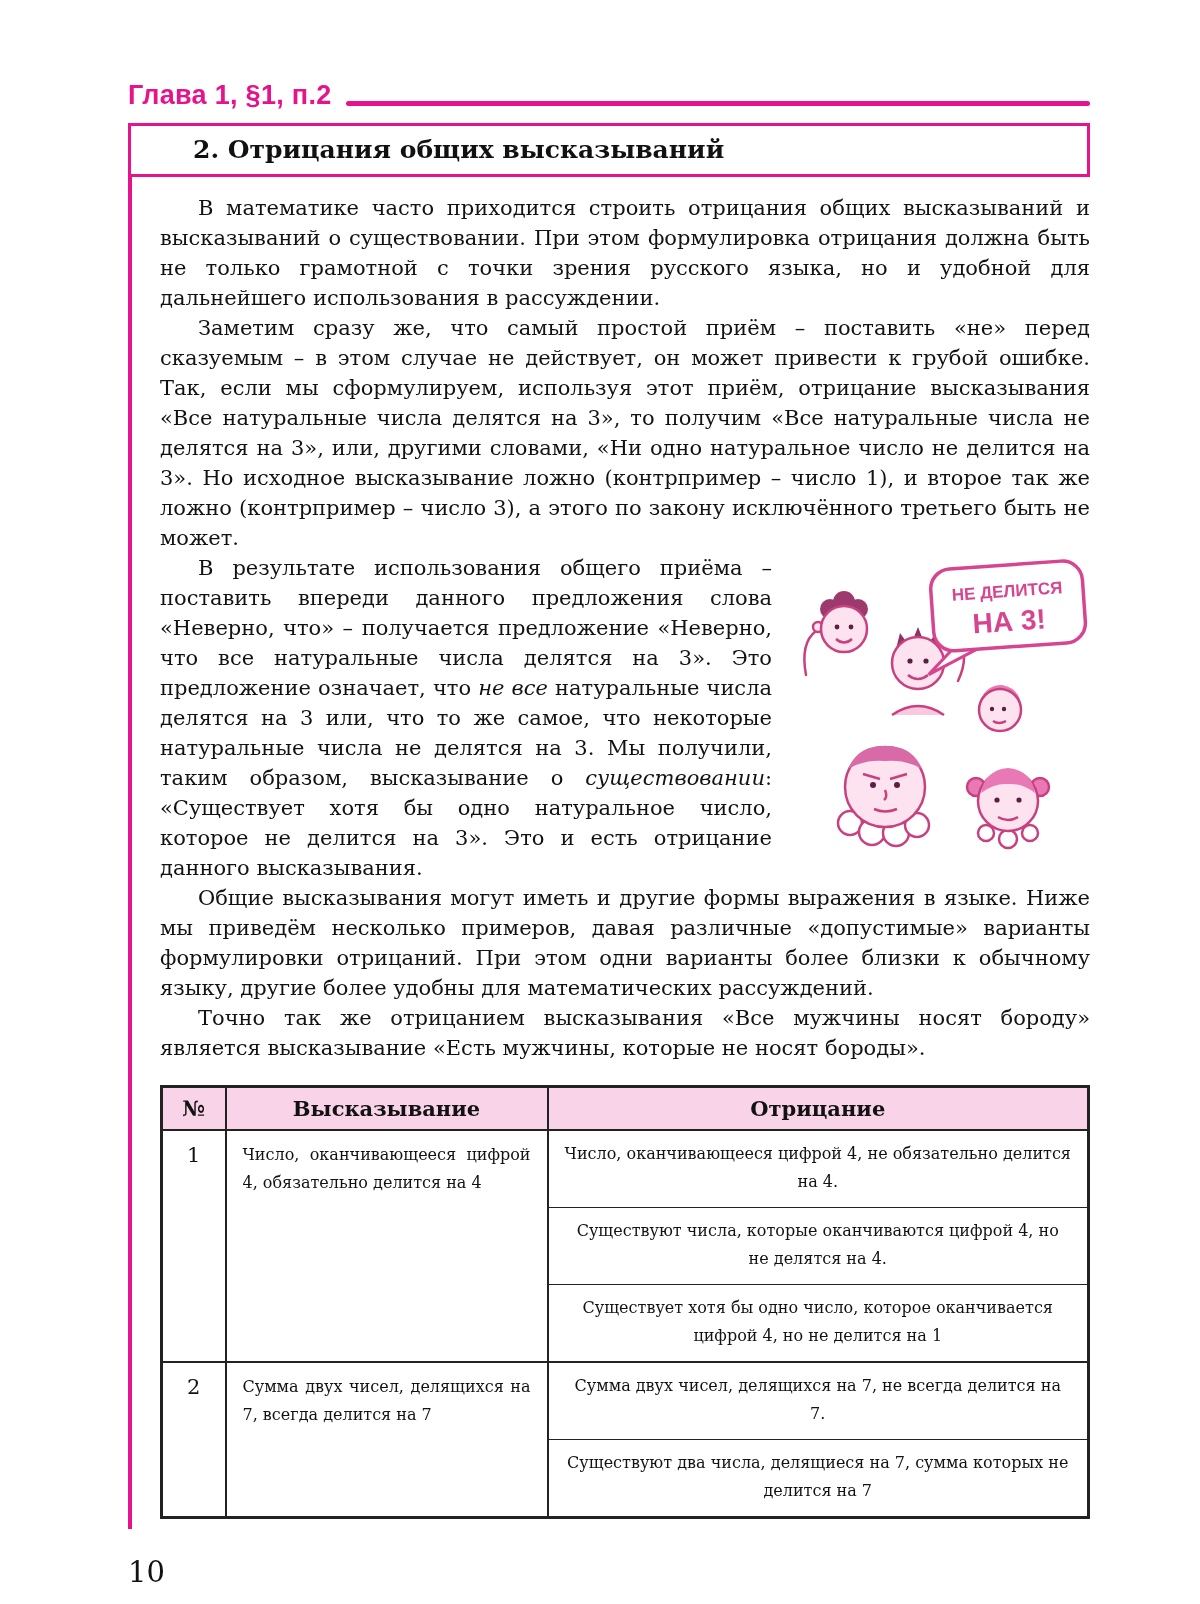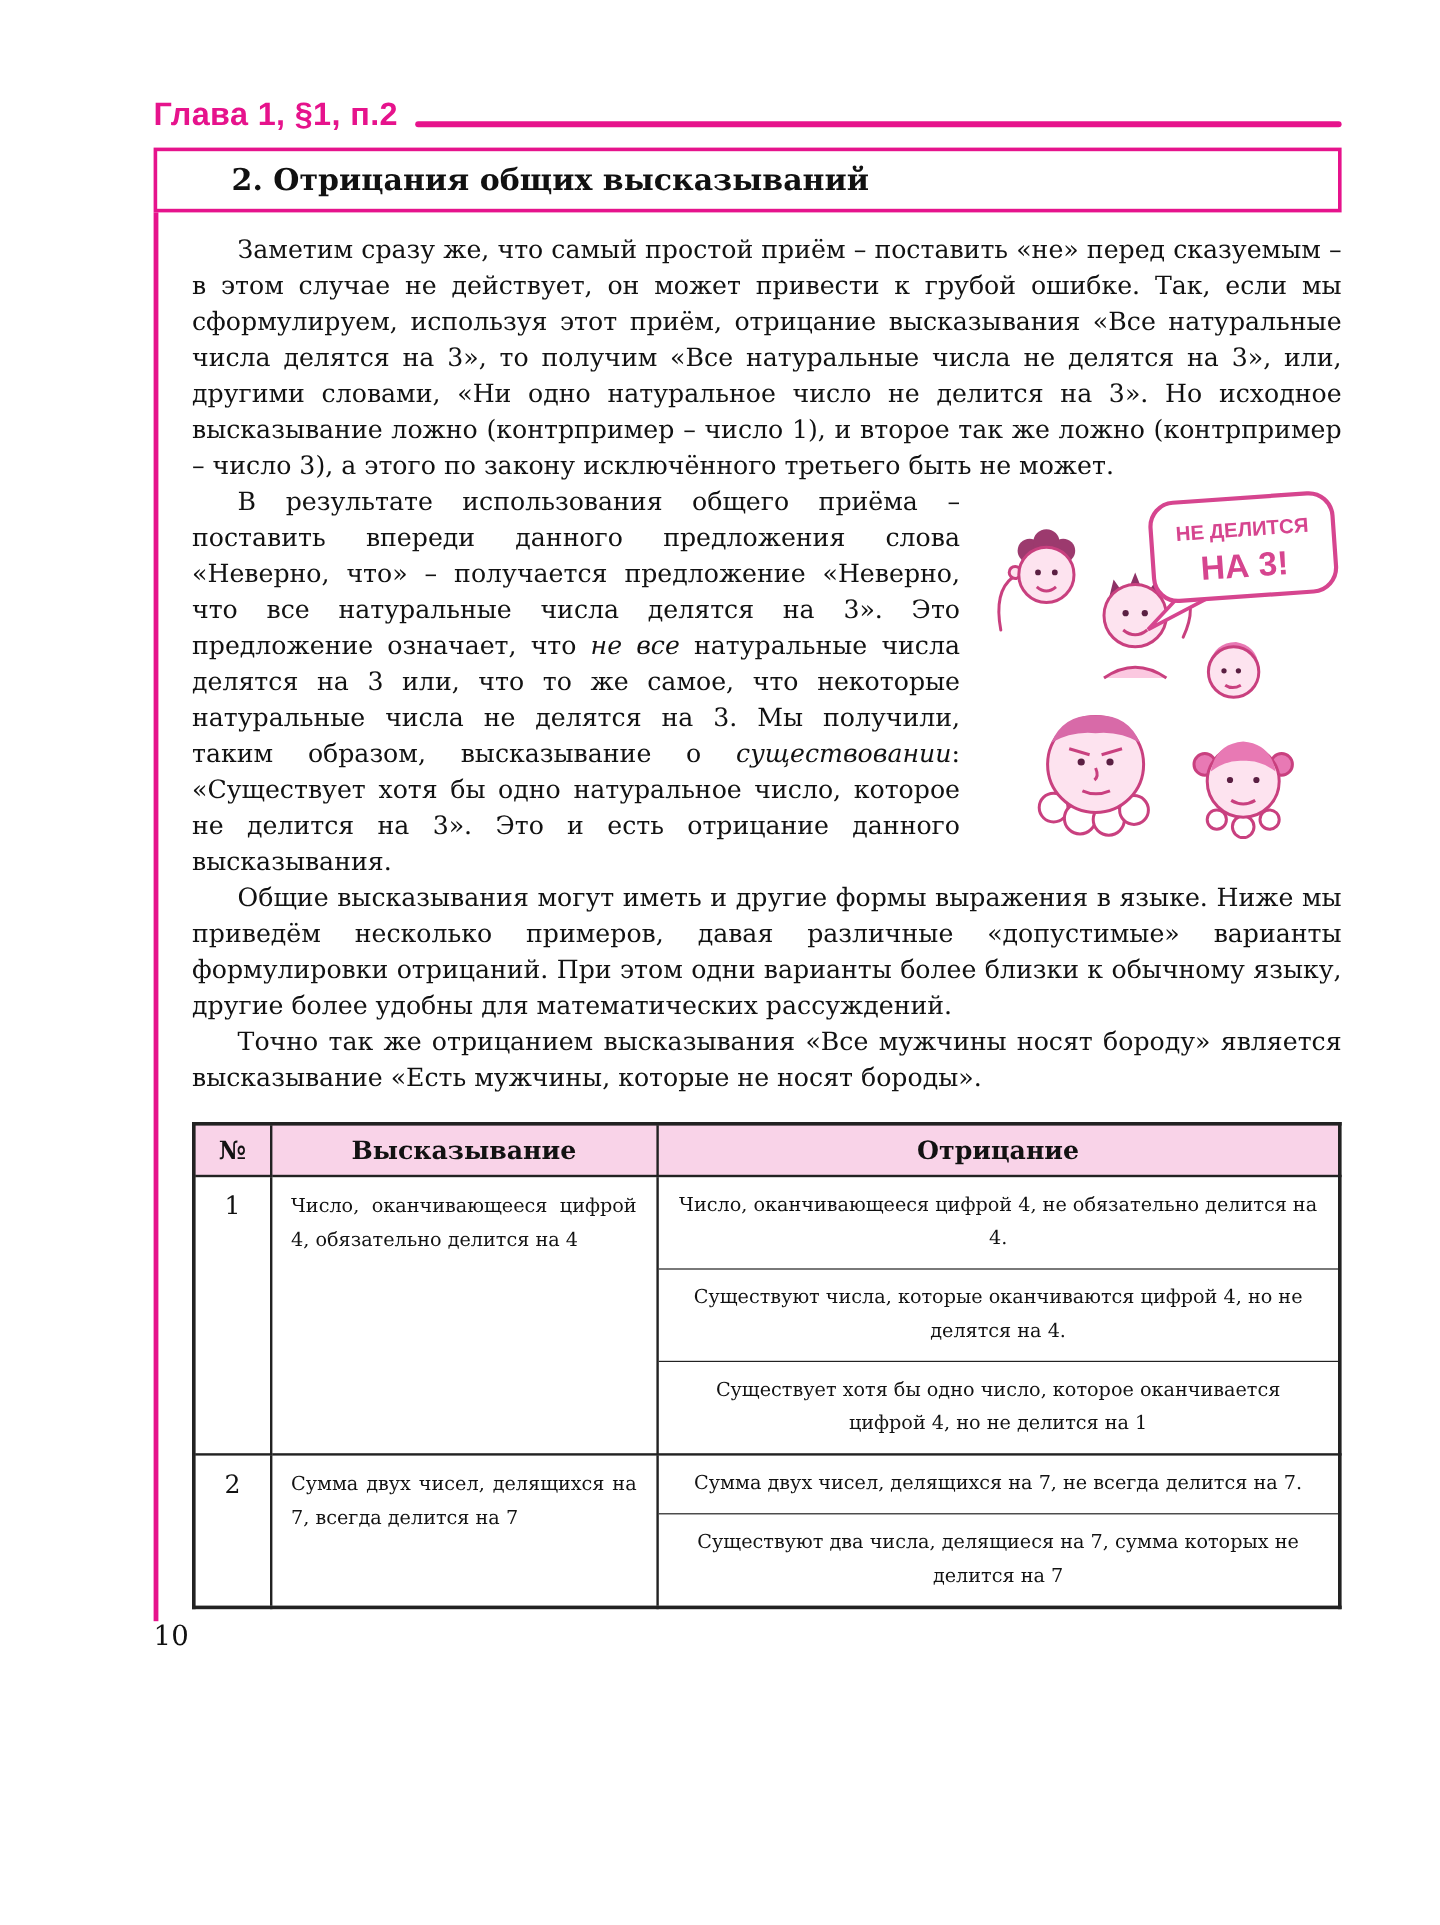--- a/index.html
+++ b/index.html
@@ -2,21 +2,21 @@
 <html style="--accent-magenta: #e6138c; --table-header-bg: #f9d3e8;"><head>
 <meta charset="utf-8">
 <style>
   * { margin:0; padding:0; box-sizing:border-box; }
   html,body { width:1200px; height:1604px; background:#ffffff; overflow:hidden; }
   body {
     font-family:"DejaVu Serif", serif;
     color:#121212;
     position:relative;
   }
-  .page { position:absolute; inset:0; padding:80px 82px 0 128px; }
+  .page { position:absolute; inset:0; padding:80px 110px 0 128px; }
 
   
   .chapter-row { display:flex; align-items:flex-end; gap:14px; }
   .chapter-label {
     font-family:"Liberation Sans", sans-serif;
     font-weight:bold; font-size:27px; letter-spacing:.3px;
     color:var(--accent-magenta, #e6138c); white-space:nowrap;
   }
   .chapter-rule { flex:1; height:5px; border-radius:3px; background:var(--accent-magenta, #e6138c); margin-bottom:5px; }
 
@@ -49,38 +49,39 @@
   .neg-table td {
     border:2px solid #222;
     font-size:16px; line-height:28px; vertical-align:top;
   }
   td.cell-num { text-align:center; font-size:21px; padding-top:10px; }
   td.cell-statement { text-align:justify; padding:10px 16px 12px; }
   td.cell-negations { padding:0; }
   .neg-item { padding:9px 16px 11px; text-align:center; }
   .neg-item + .neg-item { border-top:1.5px solid #222; }
 
-  .page-number { font-size:23px; color:#111; }
+  .page-number { margin-top:26px; font-size:29px; color:#111; }
 </style>
 </head>
 <body>
 
 <div class="page">
 
   <div class="chapter-row">
     <span class="chapter-label">Глава 1, §1, п.2</span>
     <span class="chapter-rule"></span>
   </div>
 
   <div class="title-box">
     <div class="title">2. Отрицания общих высказываний</div>
   </div>
 
   <div class="body-wrap">
 
+    <p class="para">В математике часто приходится строить отрицания общих высказываний и высказываний о существовании. При этом формулировка отрицания должна быть не только грамотной с точки зрения русского языка, но и удобной для дальнейшего использования в рассуждении.</p>
     <p class="para">Заметим сразу же, что самый простой приём – поставить «не» перед сказуемым – в этом случае не действует, он может привести к грубой ошибке. Так, если мы сформулируем, используя этот приём, отрицание высказывания «Все натуральные числа делятся на 3», то получим «Все натуральные числа не делятся на 3», или, другими словами, «Ни одно натуральное число не делится на 3». Но исходное высказывание ложно (контрпример – число 1), и второе так же ложно (контрпример – число 3), а этого по закону исключённого третьего быть не может.</p>
 
     <div class="illustration">
       <svg viewBox="0 0 300 300" width="300" height="300" aria-hidden="true">
 
         <g stroke="#c9407f" stroke-width="2.5" fill="#fde3ef" stroke-linecap="round">
           <path d="M16 120 Q10 88 26 76" fill="none"></path>
           <circle cx="28" cy="72" r="5"></circle>
           <path d="M168 126 Q180 100 168 86" fill="none"></path>
           <circle cx="166" cy="83" r="5"></circle>

